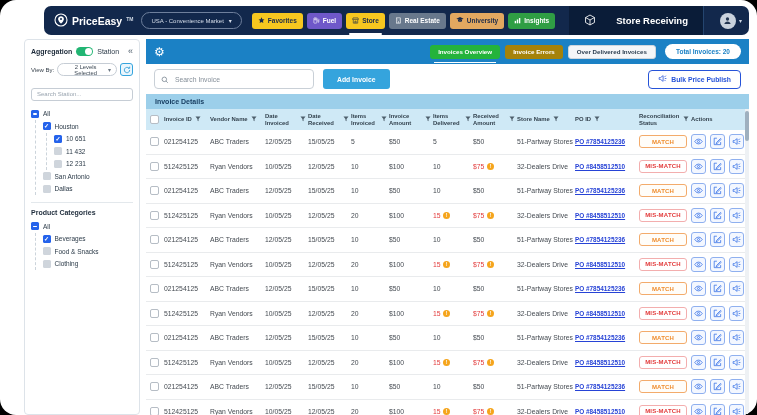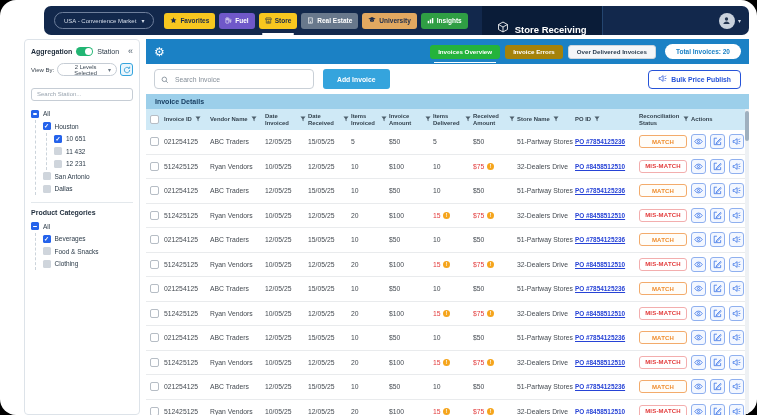--- a/index.html
+++ b/index.html
@@ -13,21 +13,21 @@
   .brand{display:flex;align-items:center;gap:4px;color:#fff;font-weight:bold;font-size:10.5px;white-space:nowrap;}
   .brand .tm{font-size:5px;vertical-align:top;margin-top:-4px;color:#cfd8e4;}
   .market-pill{display:flex;align-items:center;gap:5px;border:1px solid #6e7f9c;background:transparent;
                color:#d7dfeb;border-radius:10px;height:17px;padding:0 9px;font-size:6px;white-space:nowrap;cursor:pointer;}
   .caret{font-size:6px;color:#d7dfeb;}
   .nav{display:flex;gap:4px;margin-left:2px;align-items:center;}
   .nav-btn{position:relative;display:flex;align-items:center;gap:3px;height:16px;padding:0 6px;border-radius:3px;
            font-size:6.5px;font-weight:bold;border:none;cursor:pointer;white-space:nowrap;
            font-family:"Liberation Sans",sans-serif;}
   .nav-btn.active::after{content:"";position:absolute;left:3px;right:3px;bottom:-6px;height:2px;background:#fff;border-radius:2px;}
-  .page-panel{display:flex;align-items:flex-end;gap:6px;background:#0a1c38;align-self:stretch;
+  .page-panel{display:flex;align-items:center;gap:20px;background:#0a1c38;align-self:stretch;
               padding:0 15px;color:#fff;font-weight:bold;font-size:9.5px;margin-left:6px;
               border-right:1px solid #24456f;white-space:nowrap;}
   .tb-spacer{flex:1;}
   .avatar-wrap{display:flex;align-items:center;gap:3px;background:none;border:none;cursor:pointer;padding:0;}
   .avatar{width:16px;height:16px;border-radius:50%;background:#c9d2dd;display:flex;align-items:center;justify-content:center;}
   .caret-sm{color:#cfd8e4;font-size:6px;}
 
   
   .body-row{display:flex;gap:6px;margin:4px 8px 0 24px;height:376px;}
 
@@ -113,20 +113,29 @@
            display:inline-flex;align-items:center;justify-content:center;padding:0;cursor:pointer;flex:none;}
   .vscroll{position:absolute;right:0;top:0;bottom:0;width:4px;background:#eef1f4;}
   .vscroll .thumb{position:absolute;top:2px;right:0;width:4px;height:30px;background:#9fb0bf;border-radius:2px;cursor:pointer;}
 </style>
 </head>
 <body>
 
 <div class="window">
 
   <header class="topbar">
+    <div class="brand">
+      <span class="brand-icon"><svg viewBox="0 0 14 14" width="14" height="14">
+            <circle cx="7" cy="7" r="6" fill="none" stroke="#fff" stroke-width="1.1"></circle>
+            <path d="M7 3.2c-1.6 0-2.9 1.3-2.9 2.9C4.1 8.2 7 10.8 7 10.8s2.9-2.6 2.9-4.7C9.9 4.5 8.6 3.2 7 3.2z" fill="#fff"></path>
+            <circle cx="7" cy="6.1" r="1" fill="#12284c"></circle>
+          </svg></span>
+      <span>PriceEasy</span>
+        <span class="tm">TM</span>
+    </div>
     <button class="market-pill">
       <span>USA - Convenience Market</span>
       <span class="caret">▾</span>
     </button>
     <nav class="nav" id="nav">
         <button class="nav-btn" style="background: rgb(247, 199, 31); color: rgb(28, 43, 74);">
           <span><svg viewBox="0 0 10 10" width="7" height="7">
               <path d="M5 .5l1.3 2.6 2.9.4-2.1 2 .5 2.9L5 7.1 2.4 8.4l.5-2.9-2.1-2 2.9-.4z" fill="currentColor"></path>
             </svg></span>
           <span>Favorites</span>

